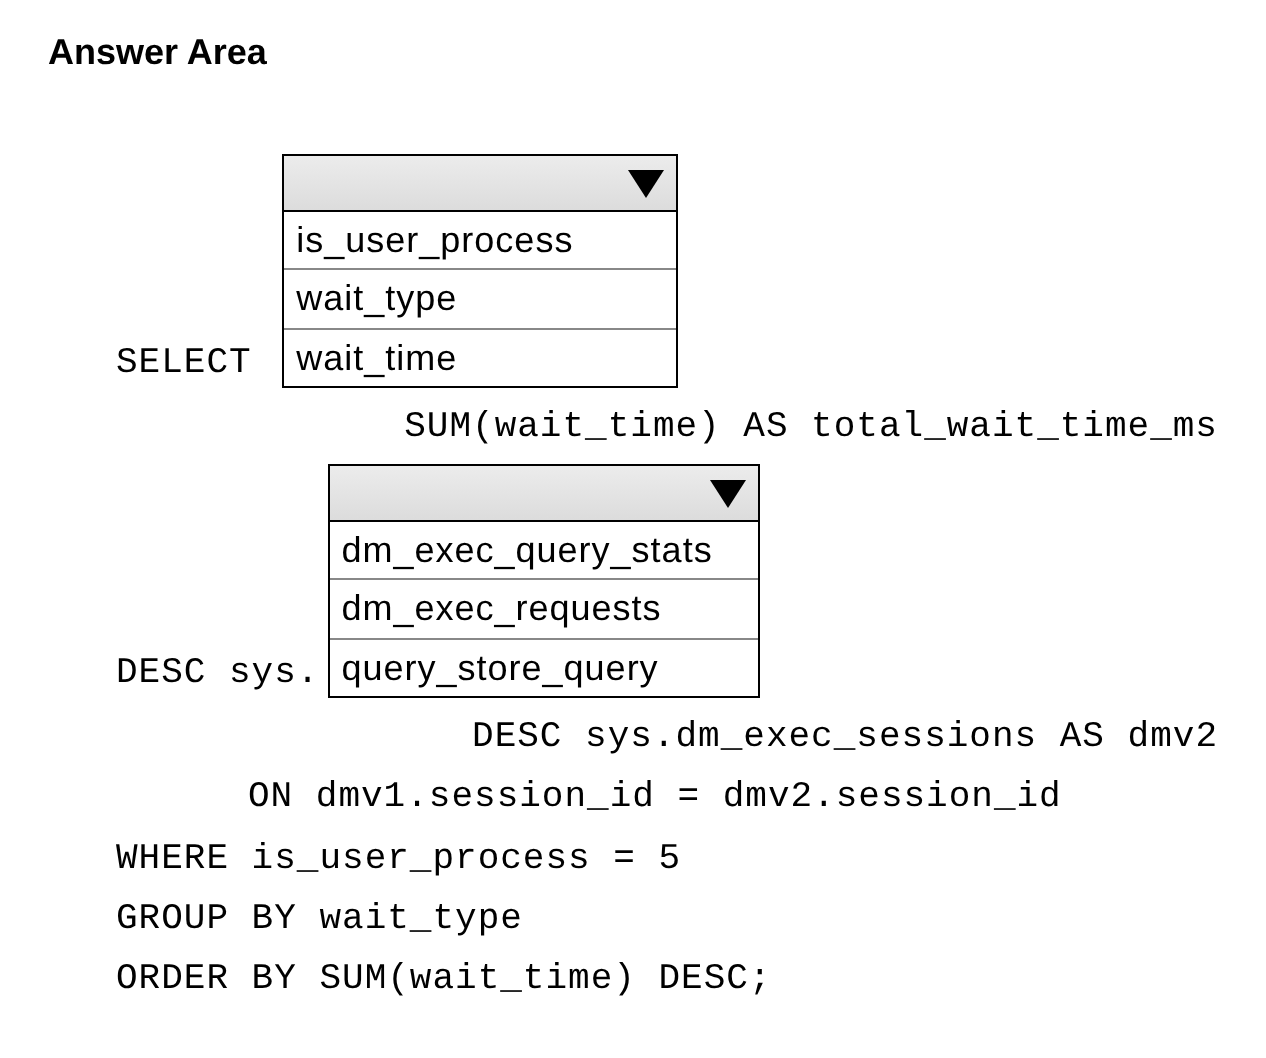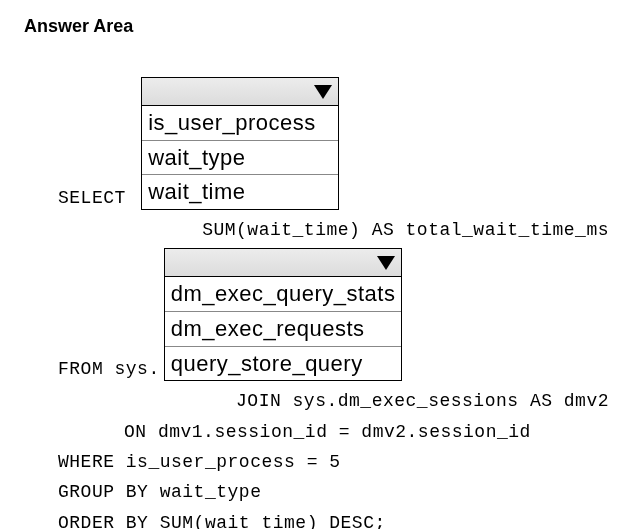--- a/index.html
+++ b/index.html
@@ -54,21 +54,21 @@
     .dd-arrow {
       width: 0;
       height: 0;
       border-left: 9px solid transparent;
       border-right: 9px solid transparent;
       border-top: 14px solid #000;
       margin-right: 2px;
     }
     .dd-option {
       font-family: Arial, Helvetica, sans-serif;
-      font-size: 22px;
+      font-size: 18px;
       padding: 2px 6px;
       border-bottom: 1px solid #888;
       min-width: 196px;
       box-sizing: border-box;
     }
     .dd-option:last-child {
       border-bottom: none;
     }
     .wide .dd-header,
     .wide .dd-option {
@@ -93,30 +93,30 @@
       </div>
       <div class="dd-option">is_user_process</div>
       <div class="dd-option">wait_type</div>
       <div class="dd-option">wait_time</div>
     </div>
   </div>
 
   <div class="sum-line indent-med">SUM(wait_time) AS total_wait_time_ms</div>
 
   <div class="row">
-    <span class="kw indent-small">FROM sys.</span>
+    <span class="kw indent-small">DESC sys.</span>
     <div class="dropdown-block wide">
       <div class="dd-header">
         <div class="dd-arrow"></div>
       </div>
       <div class="dd-option">dm_exec_query_stats</div>
       <div class="dd-option">dm_exec_requests</div>
       <div class="dd-option">query_store_query</div>
     </div>
   </div>
 
-  <div class="join-line indent-med">JOIN sys.dm_exec_sessions AS dmv2</div>
+  <div class="join-line indent-med">DESC sys.dm_exec_sessions AS dmv2</div>
   <div class="on-line indent-large">ON dmv1.session_id = dmv2.session_id</div>
   <div class="where-line indent-small">WHERE is_user_process = 5</div>
   <div class="group-line indent-small">GROUP BY wait_type</div>
   <div class="order-line indent-small">ORDER BY SUM(wait_time) DESC;</div>
 
 </div>
 
 </body></html>

